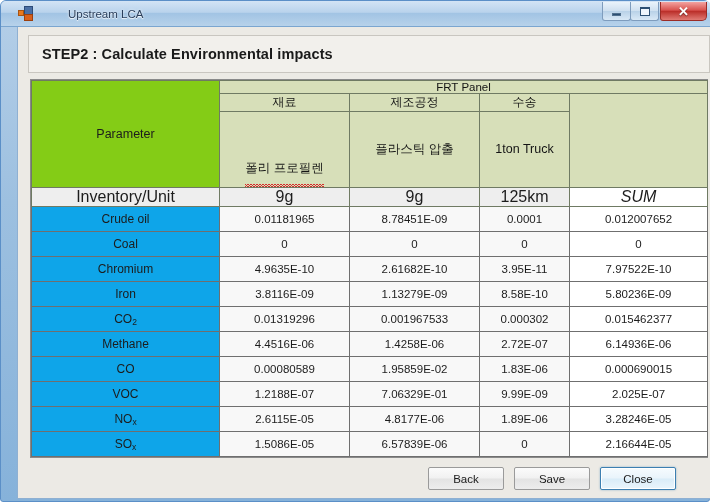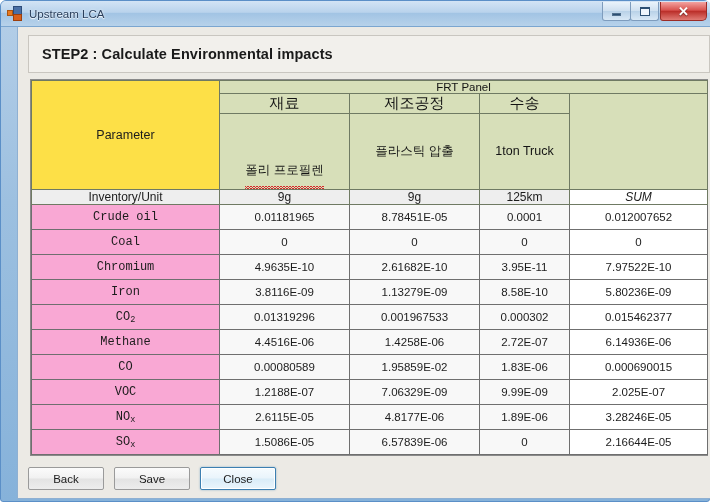--- a/index.html
+++ b/index.html
@@ -26,24 +26,25 @@
     padding: 0;
   }
 
   .titlebar {
     position: absolute;
     left: 0; top: 0;
     width: 710px; height: 26px;
     box-sizing: border-box;
     display: flex;
     align-items: center;
-    padding-left: 6px;
+    padding-left: 17px;
     background: linear-gradient(180deg, #d3e4f5 0%, #b9d3ec 45%, #a2c4e4 50%, #b7d2ea 100%);
     border-radius: 5px 5px 0 0;
     border-bottom: 1px solid #7ba6d0;
+    gap: 28px;
   }
   .app-icon {
     width: 16px; height: 16px;
     position: relative;
     flex: none;
     margin-right: 6px;
   }
   .app-icon .sq1 {
     position: absolute; left: 0; top: 4px;
     width: 6px; height: 6px;
@@ -175,27 +176,27 @@
     white-space: nowrap;
     font-weight: normal;
   }
   .hdr {
     background: #d7dfb9;
     font-weight: bold;
     color: #141414;
   }
   .hdr-blank { background: #d7dfb9; }
   .param-cell {
-    background: #fde047;
+    background: #84cc16;
     font-weight: bold;
     font-size: 12.5px;
   }
   .sub-kor {
     font-weight: bold;
-    font-size: 15px;
+    font-size: 12px;
   }
   .sub-kor2 {
     font-weight: bold;
     font-size: 12.5px;
     position: relative;
   }
   .squiggle {
     position: relative;
     display: inline-block;
     padding-bottom: 10px;
@@ -208,35 +209,34 @@
     height: 3px;
     background-image:
       linear-gradient(45deg, transparent 40%, #d42a2a 40%, #d42a2a 60%, transparent 60%),
       linear-gradient(-45deg, transparent 40%, #d42a2a 40%, #d42a2a 60%, transparent 60%);
     background-size: 3px 3px;
     background-repeat: repeat-x;
   }
   .unit-row td {
     background: #eeeeee;
     font-weight: bold;
-    font-size: 12px;
+    font-size: 16px;
     border-color: #6f6f6f;
   }
   .unit-row td.sum-head {
     background: #ffffff;
     font-style: italic;
   }
   tr.data td {
     border-color: #6f6f6f;
     height: 24px;
   }
   td.name-cell {
-    background: #f9a8d4;
+    background: #0ea5e9;
     font-size: 12px;
-    font-family: Liberation Mono, monospace;
   }
   td.val {
     background: #f8f8f8;
     font-size: 11.5px;
   }
   td.val.sum {
     background: #ffffff;
   }
   sub {
     font-size: 8.5px;
@@ -244,20 +244,21 @@
     position: relative;
     bottom: -2px;
   }
 
   
   .footer {
     position: absolute;
     left: 0; bottom: 8px;
     width: 674px;
     display: flex;
+    justify-content: flex-end;
     padding-right: 16px;
     box-sizing: border-box;
   }
   .btn {
     width: 76px; height: 23px;
     margin-left: 10px;
     box-sizing: border-box;
     border: 1px solid #9a9a9a;
     border-radius: 2px;
     background: linear-gradient(180deg, #fbfbfb 0%, #f1f1f1 48%, #e3e3e3 52%, #ededed 100%);
@@ -339,21 +340,21 @@
             <td>9g</td>
             <td>9g</td>
             <td>125km</td>
             <td class="sum-head">SUM</td>
           </tr>
         </thead>
         <tbody id="grid-body">
             <tr class="data">
               <td class="name-cell">Crude oil</td>
               <td class="val">0.01181965</td>
-              <td class="val">8.78451E-05</td>
+              <td class="val">8.78451E-09</td>
               <td class="val">0.0001</td>
               <td class="val sum">0.012007652</td>
             </tr>
             <tr class="data">
               <td class="name-cell">Coal</td>
               <td class="val">0</td>
               <td class="val">0</td>
               <td class="val">0</td>
               <td class="val sum">0</td>
             </tr>
@@ -388,21 +389,21 @@
             <tr class="data">
               <td class="name-cell">CO</td>
               <td class="val">0.00080589</td>
               <td class="val">1.95859E-02</td>
               <td class="val">1.83E-06</td>
               <td class="val sum">0.000690015</td>
             </tr>
             <tr class="data">
               <td class="name-cell">VOC</td>
               <td class="val">1.2188E-07</td>
-              <td class="val">7.06329E-09</td>
+              <td class="val">7.06329E-01</td>
               <td class="val">9.99E-09</td>
               <td class="val sum">2.025E-07</td>
             </tr>
             <tr class="data">
               <td class="name-cell">NO<sub>x</sub></td>
               <td class="val">2.6115E-05</td>
               <td class="val">4.8177E-06</td>
               <td class="val">1.89E-06</td>
               <td class="val sum">3.28246E-05</td>
             </tr>

